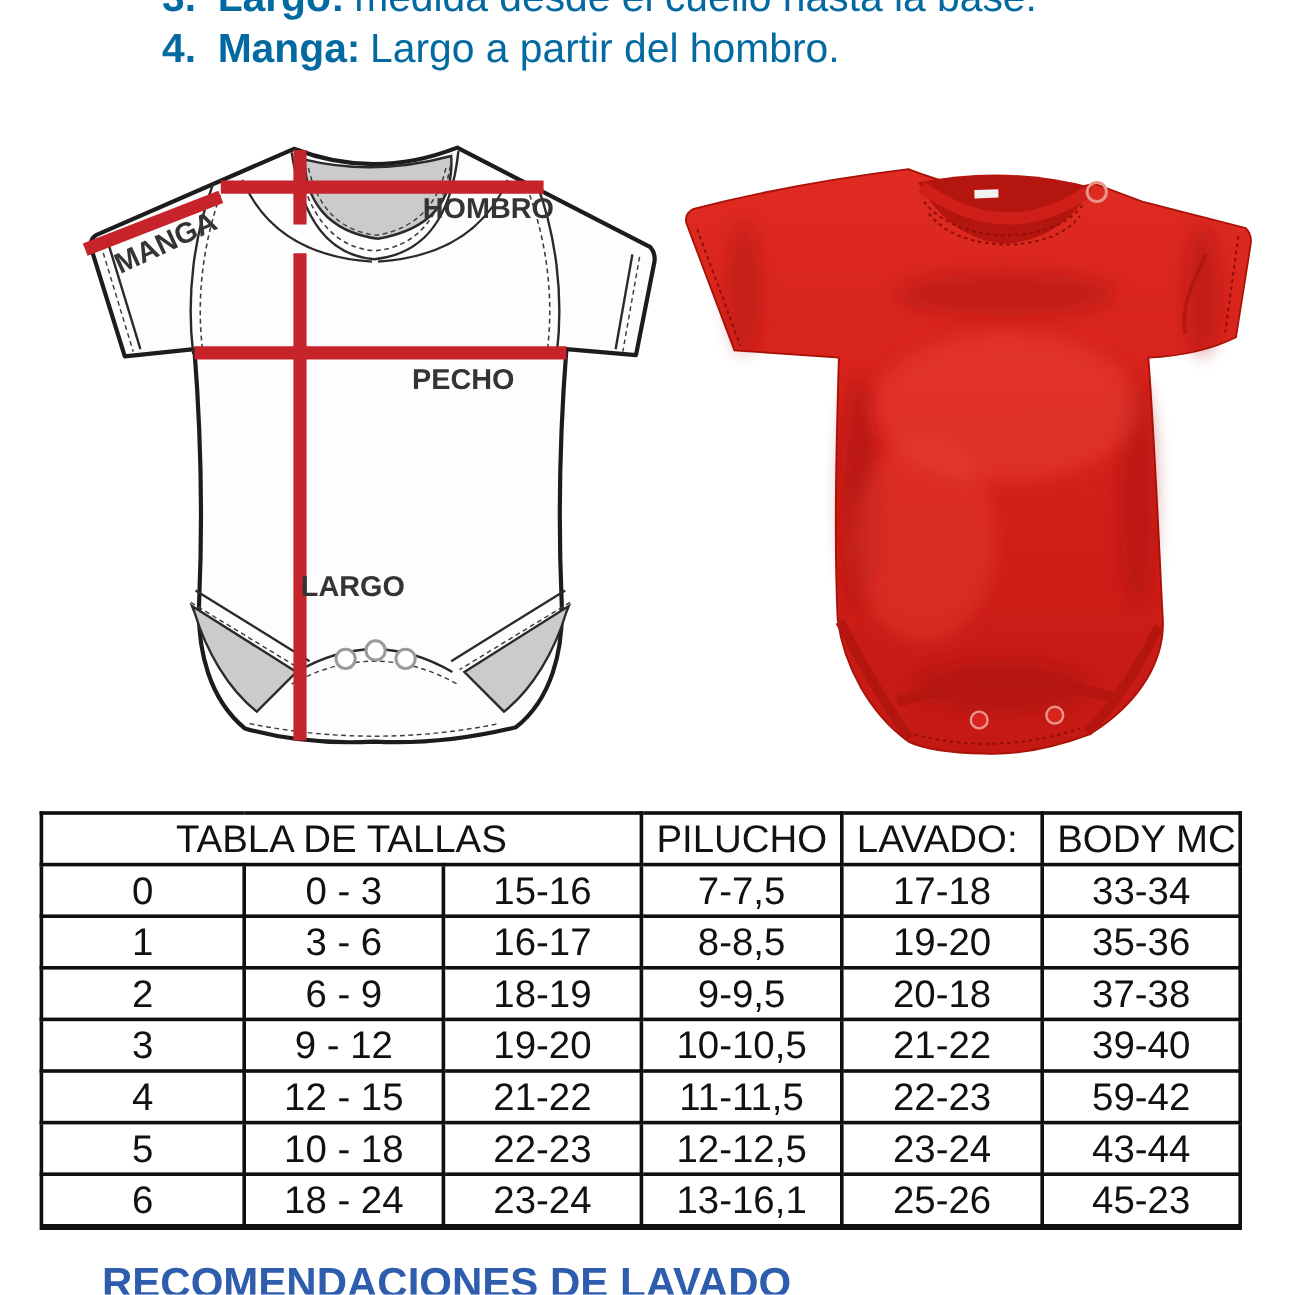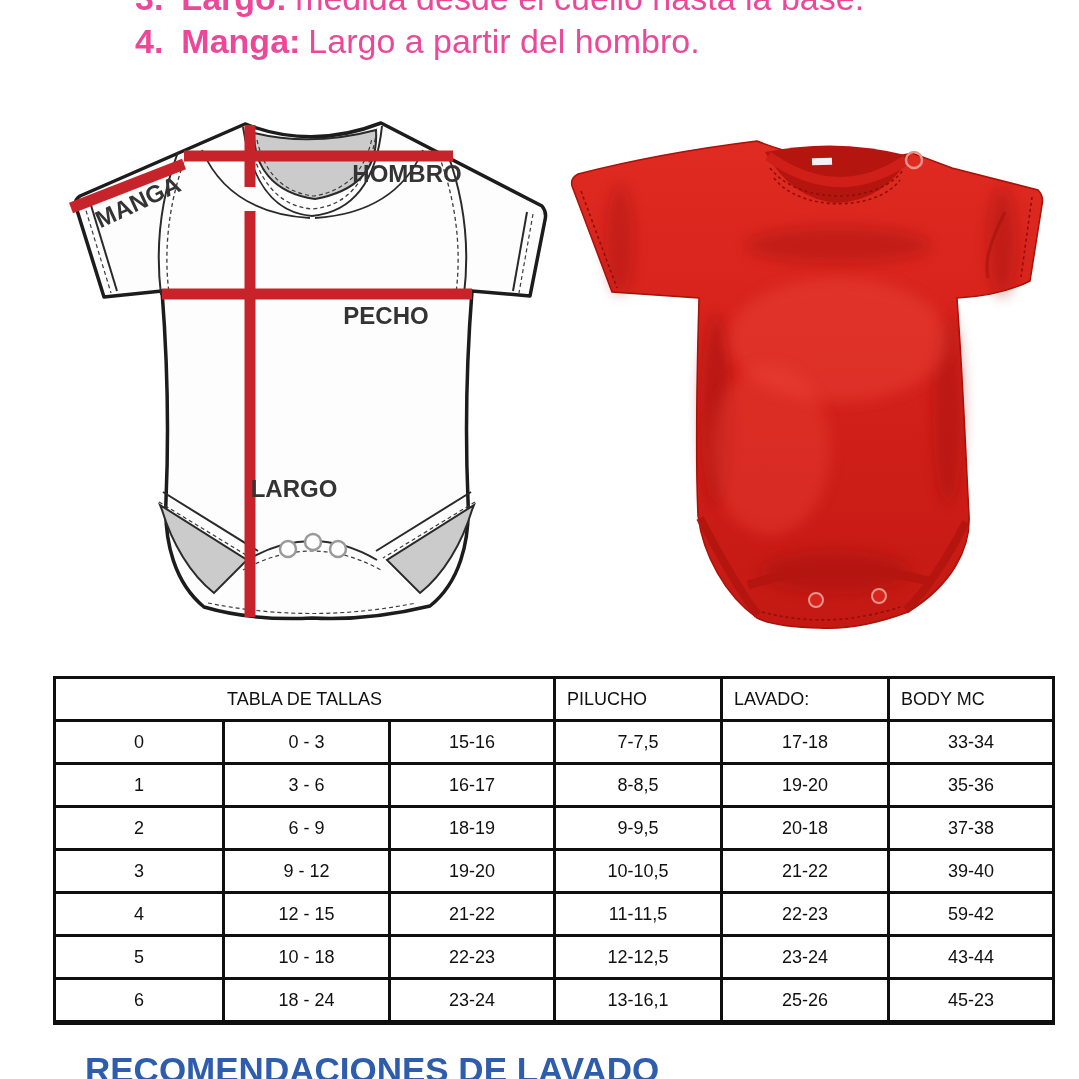--- a/index.html
+++ b/index.html
@@ -1,29 +1,29 @@
 <!DOCTYPE html>
 <html><head>
 <meta charset="utf-8">
 <style>
   html,body{margin:0;padding:0;background:#fff;}
   .page{position:relative;width:1079px;height:1079px;background:#fff;overflow:hidden;
         font-family:"Liberation Sans",sans-serif;}
   
-  .instr{position:absolute;left:135px;font-size:34px;line-height:46px;color:#ec4899;white-space:nowrap;}
+  .instr{position:absolute;left:135px;font-size:34px;line-height:46px;color:#0369a1;white-space:nowrap;}
   .instr .num{font-weight:bold;margin-right:18px;}
   .instr .lbl{font-weight:bold;margin-right:8px;}
   .instr-3{top:-25px;}
   .instr-4{top:18px;}
   
   .diagram-svg{position:absolute;left:55px;top:100px;}
   .photo-svg{position:absolute;left:560px;top:105px;}
   
   .size-table{position:absolute;left:33px;top:676px;border-collapse:collapse;table-layout:fixed;
-              width:999px;font-size:18px;color:#111;margin-left:20px;}
+              width:999px;font-size:32px;color:#111;}
   .size-table td{border:3px solid #0f0f0f;height:40px;text-align:center;vertical-align:middle;
                  padding:0;overflow:hidden;}
   .size-table{border:3px solid #0f0f0f;border-bottom:5px solid #0f0f0f;}
   .size-table td.hleft{text-align:left;padding-left:11px;}
   
   .footer-heading{position:absolute;left:85px;top:1048px;font-size:35px;line-height:44px;
                   font-weight:bold;letter-spacing:0px;white-space:nowrap;}
 </style>
 </head>
 <body>

